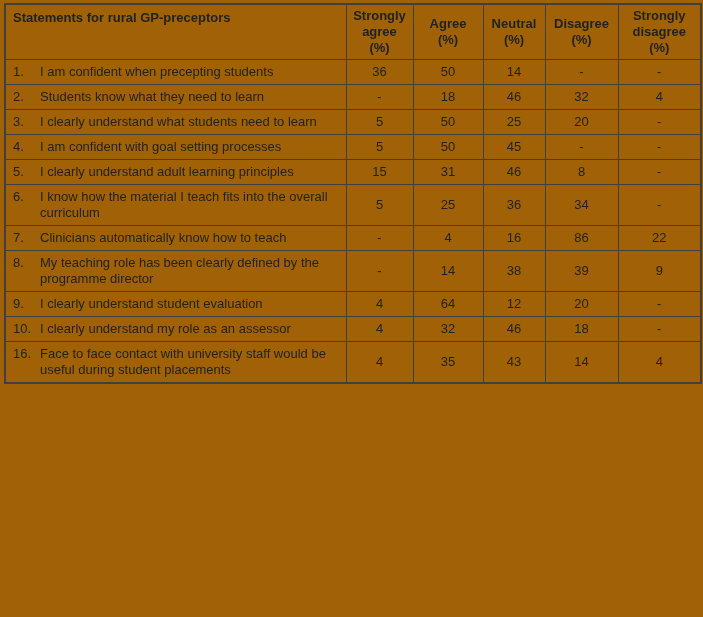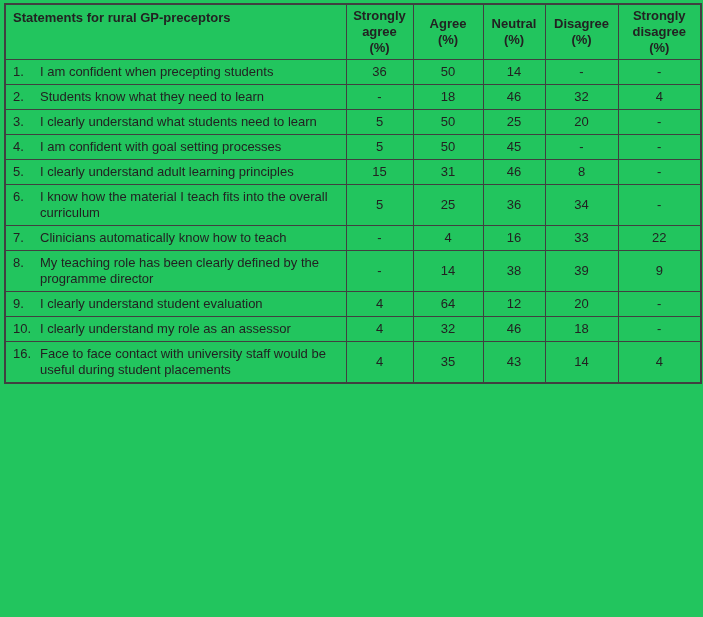--- a/index.html
+++ b/index.html
@@ -8,21 +8,21 @@
     background: #ffffff;
     font-family: "Liberation Sans", "DejaVu Sans", sans-serif;
     color: #222222;
   }
   .page {
     width: 703px;
     height: 617px;
     box-sizing: border-box;
     padding: 3px 20px 0 4px;
     overflow: hidden;
-    background: #22c55e;
+    background: #a16207;
   }
   table.stats {
     border-collapse: collapse;
     table-layout: fixed;
     width: 696px;
     border: 2px solid #404040;
   }
   table.stats th,
   table.stats td {
     border: 1px solid #404040;
@@ -195,21 +195,21 @@
         <tr>
     <td class="stmt-cell">
       <span class="stmt-wrap">
         <span class="num">7.</span>
         <span class="stmt-text">Clinicians automatically know how to teach</span>
       </span>
     </td>
     <td class="val-cell">-</td>
     <td class="val-cell">4</td>
     <td class="val-cell">16</td>
-    <td class="val-cell">33</td>
+    <td class="val-cell">86</td>
     <td class="val-cell">22</td>
   </tr>
         <tr>
     <td class="stmt-cell">
       <span class="stmt-wrap">
         <span class="num">8.</span>
         <span class="stmt-text">My teaching role has been clearly defined by the programme director</span>
       </span>
     </td>
     <td class="val-cell">-</td>

